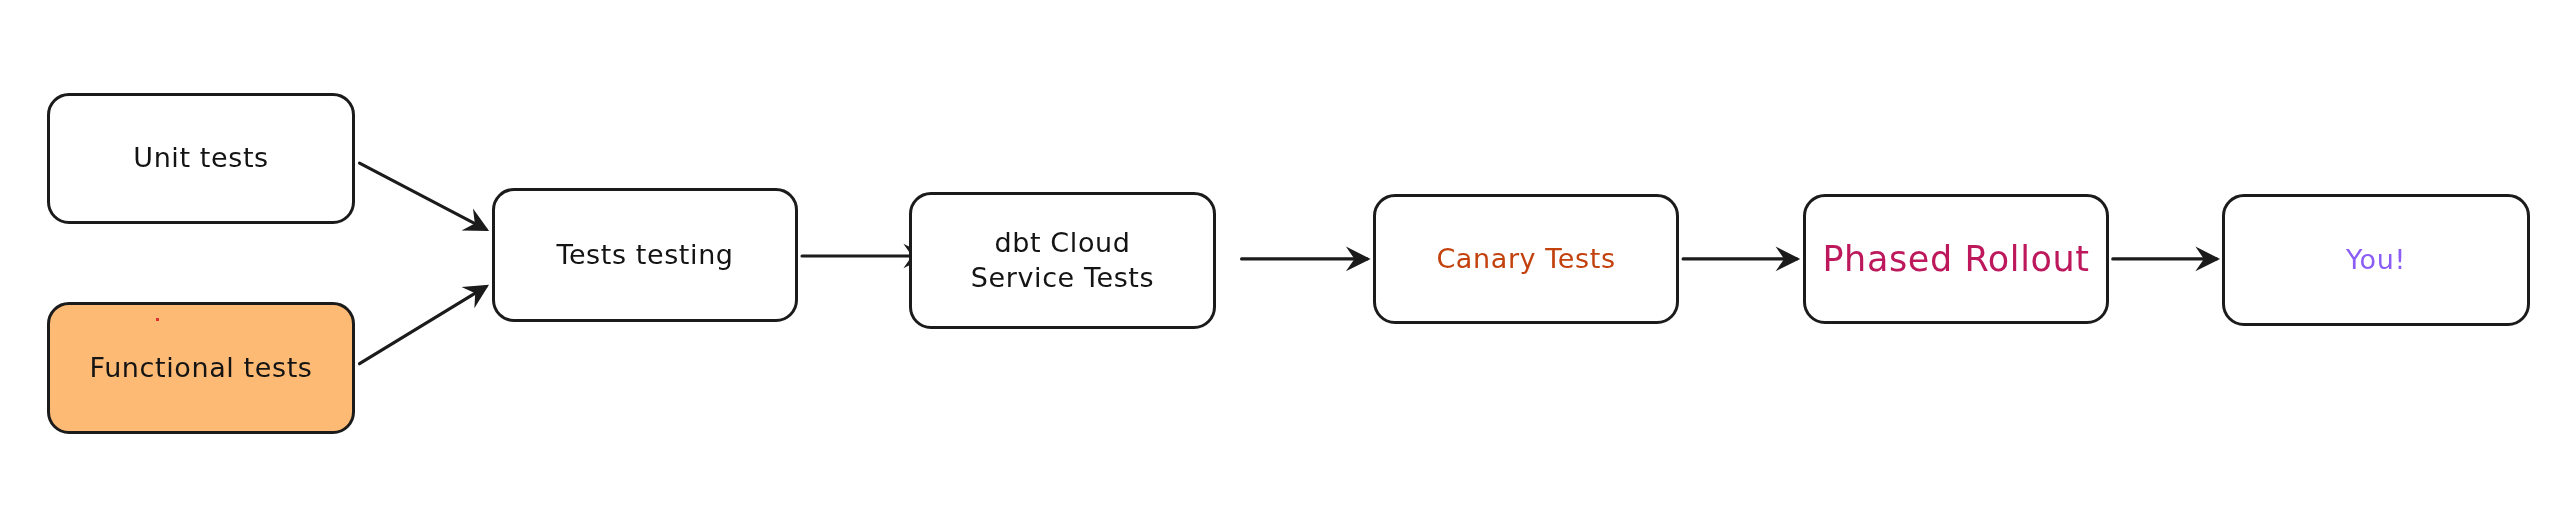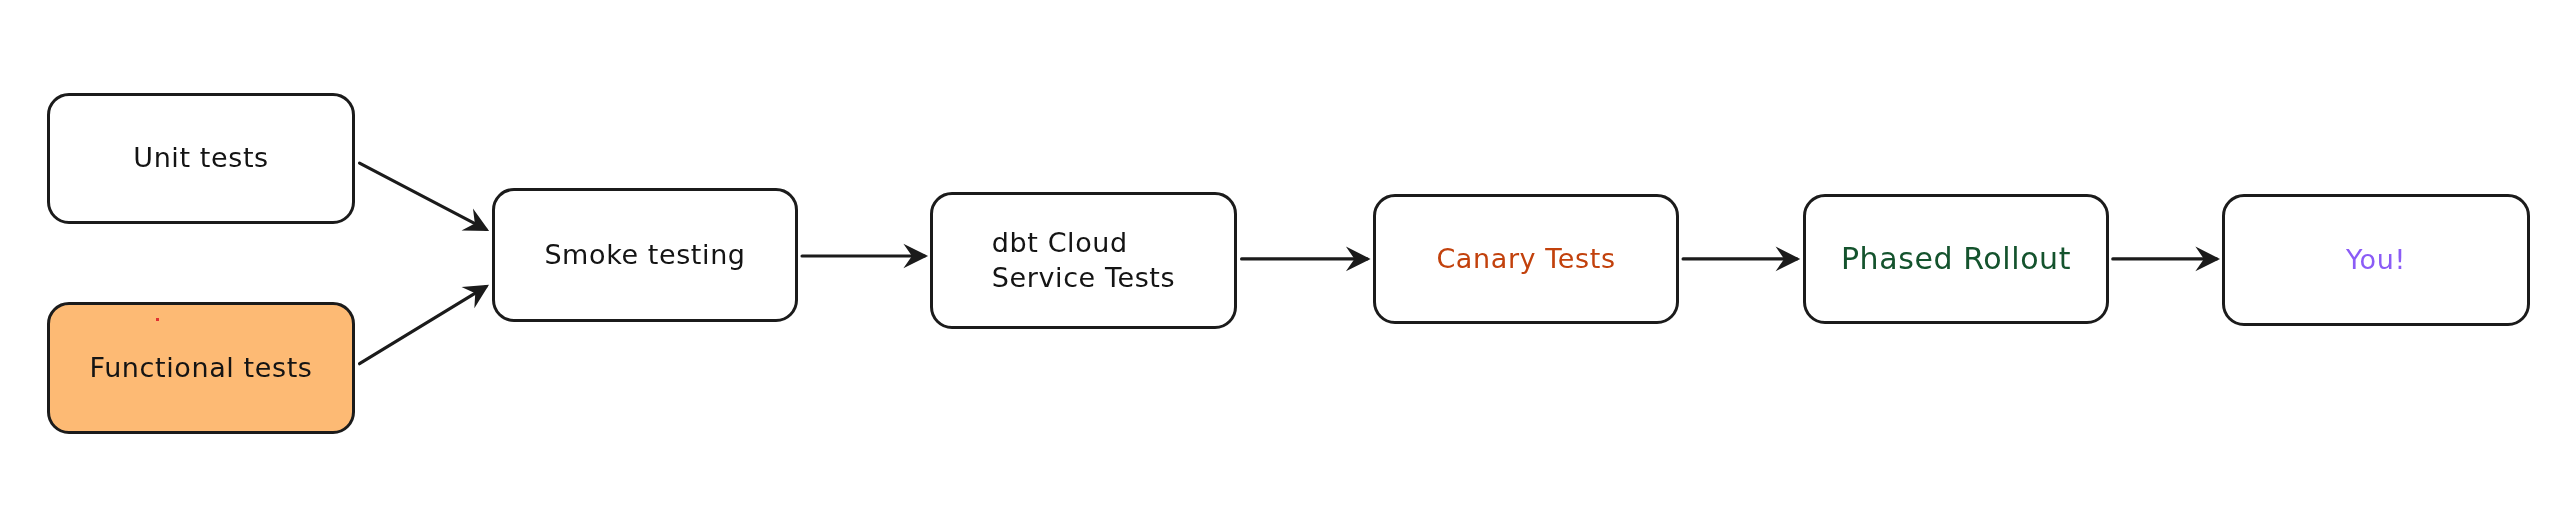--- a/index.html
+++ b/index.html
@@ -28,21 +28,21 @@
   }
   .node {
     position: absolute;
     box-sizing: border-box;
     background: #ffffff;
     border: 3px solid #1b1b1b;
     border-radius: 22px;
     display: flex;
     align-items: center;
     justify-content: center;
-    text-align: left;
+    text-align: center;
     color: #141414;
     font-family: "DejaVu Sans", sans-serif;
     font-size: 27px;
     line-height: 1.28;
     letter-spacing: 0.6px;
     z-index: 2;
   }
   .node .label {
     display: block;
     white-space: pre-line;
@@ -76,30 +76,30 @@
     </svg>
 
   <div id="nodes-layer">
       <div class="node" style="left: 47px; top: 93px; width: 308px; height: 131px; font-size: 27px; background: rgb(255, 255, 255); border-color: rgb(27, 27, 27); color: rgb(20, 20, 20);">
         <span class="label">Unit tests</span>
       </div>
       <div class="node" style="left: 47px; top: 302px; width: 308px; height: 132px; font-size: 27px; background: #fdba74; border-color: rgb(27, 27, 27); color: rgb(20, 20, 20);">
         <span class="label">Functional tests</span>
       </div>
       <div class="node" style="left: 492px; top: 188px; width: 306px; height: 134px; font-size: 27px; background: rgb(255, 255, 255); border-color: rgb(27, 27, 27); color: rgb(20, 20, 20);">
-        <span class="label">Smoke testing</span>
+        <span class="label">Tests testing</span>
       </div>
-      <div class="node" style="left: 930px; top: 192px; width: 307px; height: 137px; font-size: 27px; background: rgb(255, 255, 255); border-color: rgb(27, 27, 27); color: rgb(20, 20, 20);">
+      <div class="node" style="left: 909px; top: 192px; width: 307px; height: 137px; font-size: 27px; background: rgb(255, 255, 255); border-color: rgb(27, 27, 27); color: rgb(20, 20, 20);">
         <span class="label">dbt Cloud
 Service Tests</span>
       </div>
       <div class="node" style="left: 1373px; top: 194px; width: 306px; height: 130px; font-size: 27px; background: rgb(255, 255, 255); border-color: rgb(27, 27, 27); color: #c2410c;">
         <span class="label">Canary Tests</span>
       </div>
-      <div class="node" style="left: 1803px; top: 194px; width: 306px; height: 130px; font-size: 30px; background: rgb(255, 255, 255); border-color: rgb(27, 27, 27); color: #14532d;">
+      <div class="node" style="left: 1803px; top: 194px; width: 306px; height: 130px; font-size: 35px; background: rgb(255, 255, 255); border-color: rgb(27, 27, 27); color: #be185d;">
         <span class="label">Phased Rollout</span>
       </div>
       <div class="node" style="left: 2222px; top: 194px; width: 308px; height: 132px; font-size: 27px; background: rgb(255, 255, 255); border-color: rgb(27, 27, 27); color: #8b5cf6;">
         <span class="label">You!</span>
       </div>
     </div>
 
 <div class="speck" style="left: 156px; top: 318px; background: rgb(224, 49, 49);"></div>
   </div>
 

